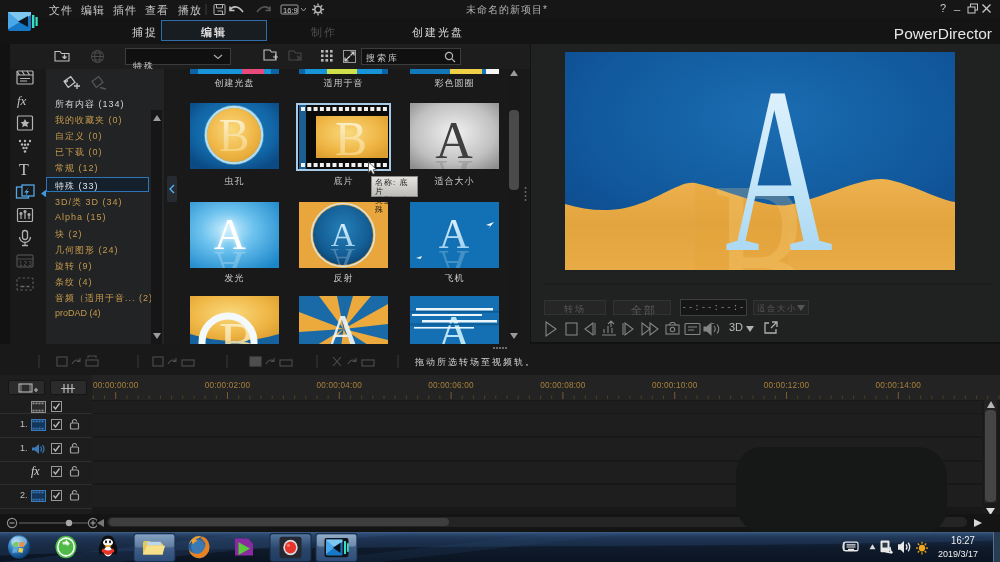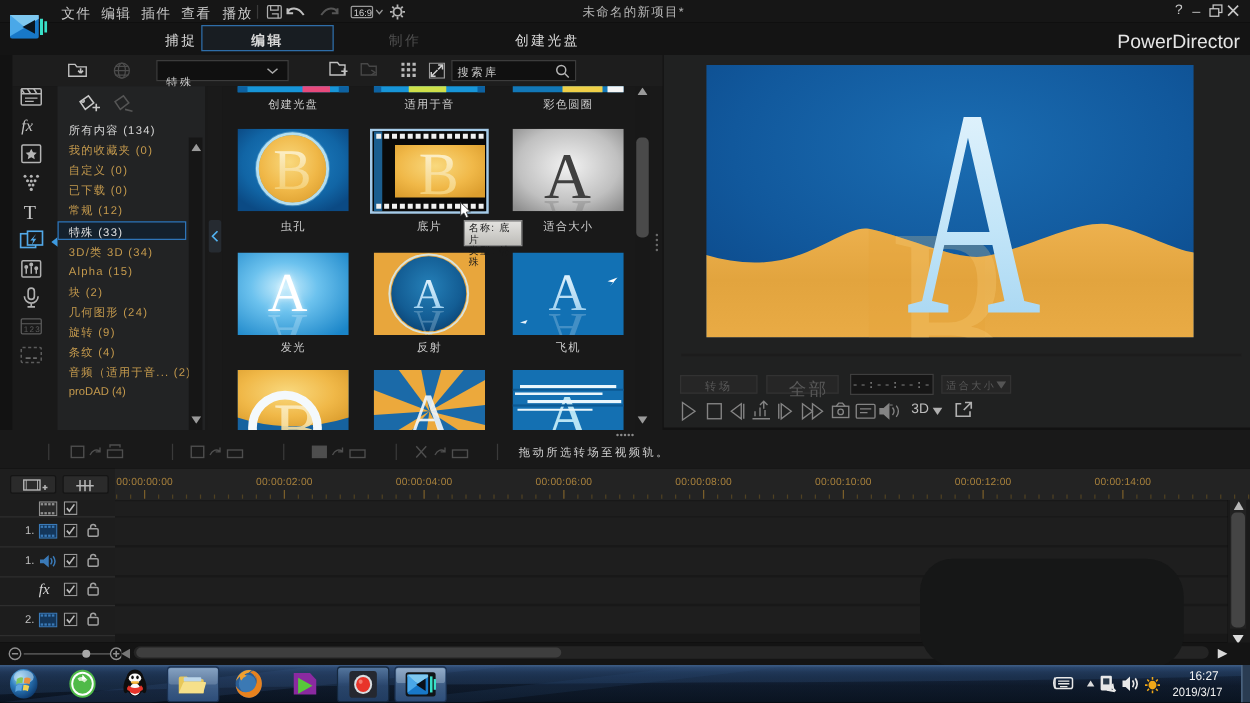--- a/index.html
+++ b/index.html
@@ -467,21 +467,21 @@
 <rect width="390" height="218" fill="url(#vbg)"></rect>
 <path d="M0 152 C20 158 40 160 60 156 C90 150 115 128 130 131 C160 137 200 157 223 153 C260 146 300 122 325 128 C350 134 375 148 390 150 L390 218 L0 218 Z" fill="url(#sand)"></path>
 <path d="M130 131 C160 137 200 157 223 153 L223 218 L130 218 Z" fill="#e6a238" opacity=".35"></path>
 <text x="0" y="0" text-anchor="middle" font-family="Liberation Serif" font-size="237" fill="#ffd98c" opacity=".24" transform="translate(197,292) scale(.63,1)">B</text>
 <text x="0" y="0" text-anchor="middle" font-family="Liberation Serif" font-size="237" fill="url(#bigA)" transform="translate(214,198) scale(.63,1)">A</text>
 </svg>
 
 <div class="ab" style="left:544px;top:300px;width:62px;height:15px;background:#262626;border:1px solid #323232"></div>
 <div class="ab cjk" style="left:564px;top:303px;font-size:9px;color:#595959">转场</div>
 <div class="ab" style="left:613px;top:300px;width:58px;height:15px;background:#262626;border:1px solid #323232"></div>
-<div class="ab cjk" style="left:631px;top:303px;font-size:14px;color:#595959">全部</div>
+<div class="ab cjk" style="left:631px;top:303px;font-size:11px;color:#595959">全部</div>
 <div class="ab" style="left:680px;top:299px;width:67px;height:17px;background:#161616;border:1px solid #3e3e3e;color:#8a8a8a;font-size:9px;letter-spacing:1px;text-align:center;line-height:16px;font-family:'Liberation Mono',monospace">--:--:--:--</div>
 <div class="ab" style="left:753px;top:300px;width:56px;height:15px;background:#262626;border:1px solid #323232"></div>
 <div class="ab cjk" style="left:757px;top:303px;font-size:8px;color:#595959">适合大小</div>
 <svg class="ab" style="left:797px;top:305px" width="8" height="6" viewBox="0 0 8 6">
     <path d="M0 0 h8 L4 6 Z" fill="#555"></path>
   </svg>
 <svg class="ab" style="left:542px;top:319px" width="245" height="20" viewBox="0 0 245 20" fill="none" stroke="#848484" stroke-width="1.1">
  <path d="M4 3 L14 10 L4 17 Z"></path>
  <rect x="24" y="4" width="11" height="12"></rect>
  <path d="M51 4 L43 10 L51 16 Z M53 4 V16"></path>

